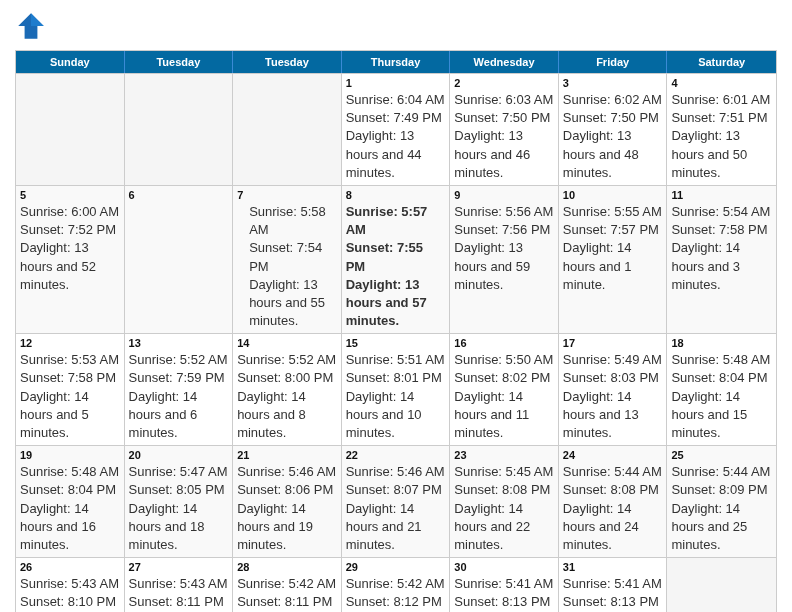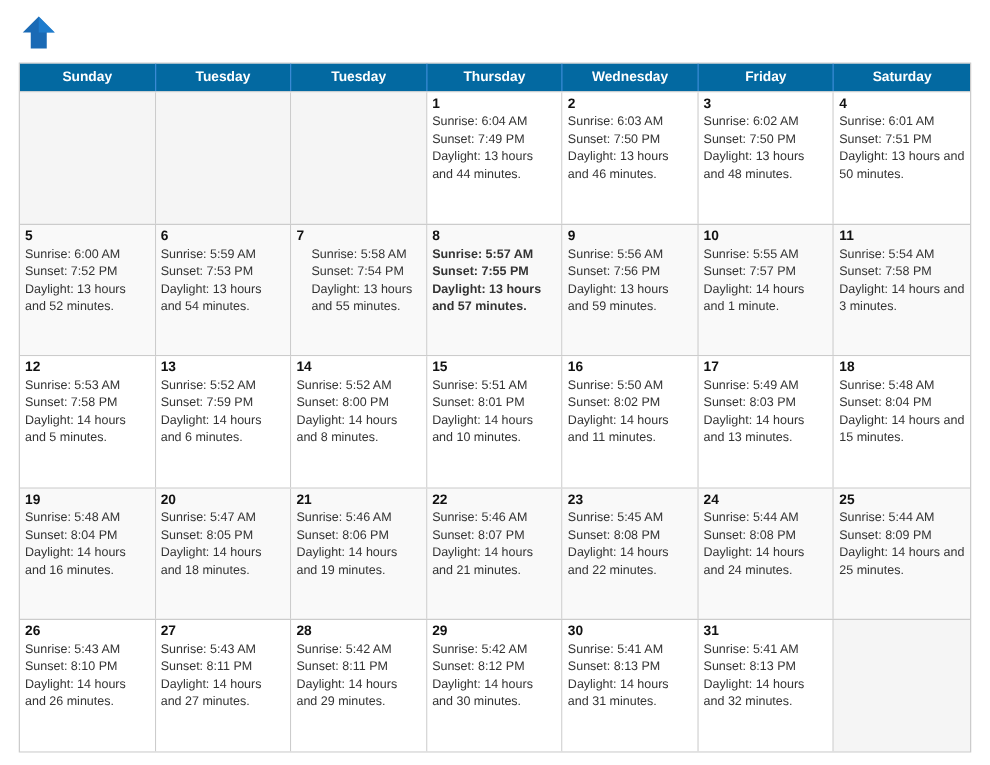--- a/index.html
+++ b/index.html
@@ -102,21 +102,21 @@
     .cal-cell:last-child { border-right: none; }
     .cal-cell.empty { background: #f5f5f5; }
     .cal-cell.alt-bg { background: #f9f9f9; }
     .day-number {
       font-size: 11px;
       font-weight: bold;
       color: #111;
       margin-bottom: 2px;
     }
     .cell-text {
-      font-size: 10px;
+      font-size: 13px;
       line-height: 1.4;
       color: #333;
     }
   </style>
 </head>
 <body>
 
 <div class="page">
   <div class="header">
     <div class="logo">
@@ -177,23 +177,20 @@
         </div>
         <div class="cal-row">
           <div class="cal-cell alt-bg">
             <div class="day-number">5</div>
             <div class="cell-text" style="white-space: pre-line;">Sunrise: 6:00 AM
 Sunset: 7:52 PM
 Daylight: 13 hours and 52 minutes.</div>
           </div>
           <div class="cal-cell alt-bg">
             <div class="day-number">6</div>
-            <div class="cell-text" style="white-space: pre-line;">Sunrise: 5:59 AM
-Sunset: 7:53 PM
-Daylight: 13 hours and 54 minutes.</div>
           </div>
           <div class="cal-cell alt-bg">
             <div class="day-number">7</div>
             <div class="cell-text" style="white-space: pre-line; margin-left: 12px;">Sunrise: 5:58 AM
 Sunset: 7:54 PM
 Daylight: 13 hours and 55 minutes.</div>
           </div>
           <div class="cal-cell alt-bg">
             <div class="day-number">8</div>
             <div class="cell-text" style="white-space: pre-line; font-weight: bold;">Sunrise: 5:57 AM

